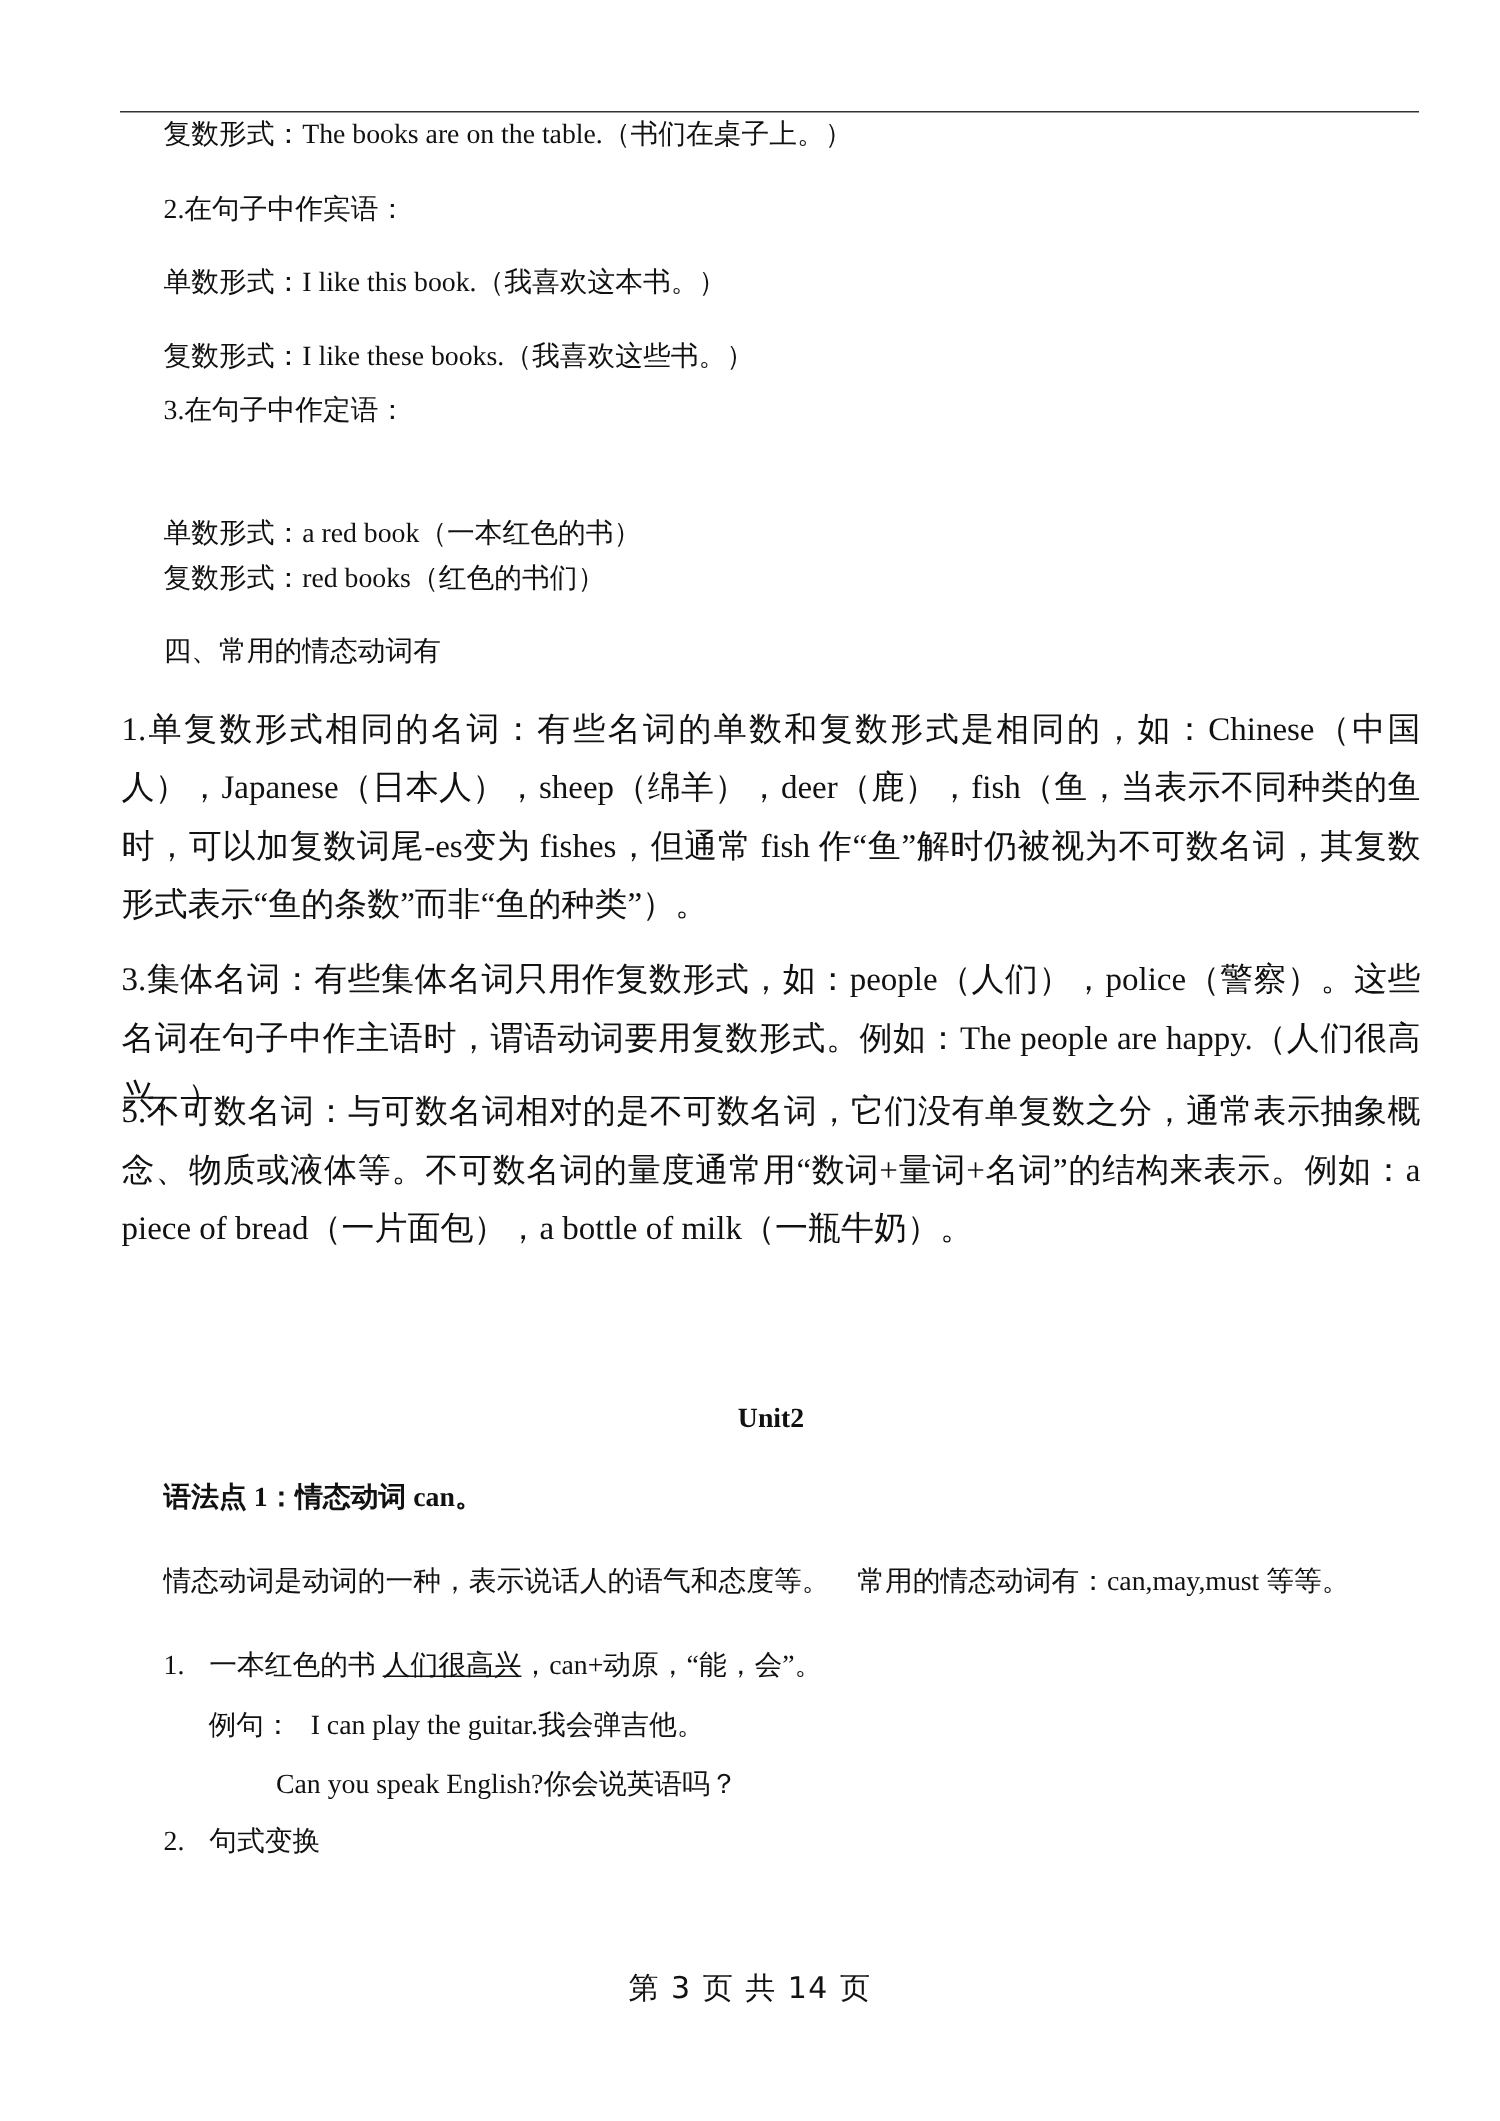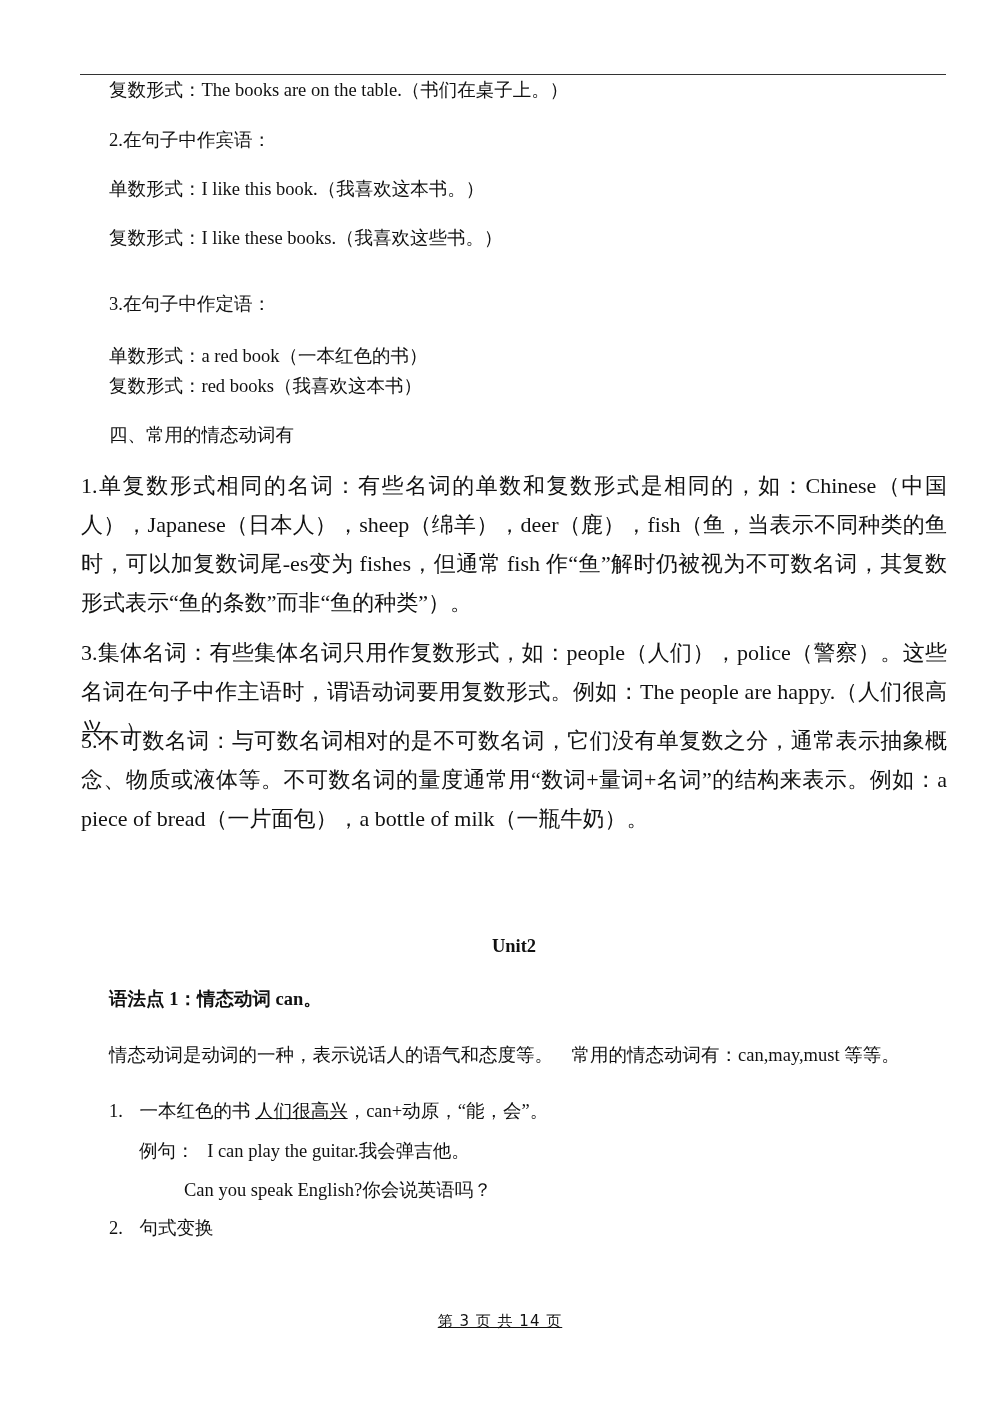--- a/index.html
+++ b/index.html
@@ -5,34 +5,34 @@
     html, body { margin: 0; padding: 0; background: #ffffff; }
     body { width: 1000px; height: 1414px; position: relative; overflow: hidden;
            font-family: "Liberation Serif", "DejaVu Serif", serif; color: #111; }
     .rule { position: absolute; left: 80px; right: 54px; top: 74px; border-top: 1.5px solid #333; }
     .line { position: absolute; left: 81px; font-size: 18.5px; white-space: nowrap; line-height: 24px; margin-left: 28px; }
     .center { left: 0; right: 0; text-align: center; }
     .bold { font-weight: bold; }
     .para { position: absolute; left: 81px; width: 866px; font-size: 22px; line-height: 39px; text-align: justify; }
     .ul { text-decoration: underline; }
     .footer { position: absolute; left: 0; right: 0; top: 1312px; text-align: center;
-              font-family: "DejaVu Sans", sans-serif; font-size: 15px; letter-spacing: 1px; text-decoration: underline; }
+              font-family: "DejaVu Sans", sans-serif; font-size: 20px; letter-spacing: 1px; }
   </style>
 </head>
 <body>
 
 <div class="rule"></div>
 
 <div class="line" style="top:78px">复数形式：The books are on the table.（书们在桌子上。）</div>
 <div class="line" style="top:128px">2.在句子中作宾语：</div>
 <div class="line" style="top:177px">单数形式：I like this book.（我喜欢这本书。）</div>
 <div class="line" style="top:226px">复数形式：I like these books.（我喜欢这些书。）</div>
-<div class="line" style="top:292px">3.在句子中作定语：</div>
+<div class="line" style="top:262px">3.在句子中作定语：</div>
 <div class="line" style="top:344px">单数形式：a red book（一本红色的书）</div>
-<div class="line" style="top:374px">复数形式：red books（我喜欢这本书）</div>
+<div class="line" style="top:374px">复数形式：red books（红色的书们）</div>
 <div class="line" style="top:423px">四、常用的情态动词有</div>
 
 <div class="para" style="top:466px">1.单复数形式相同的名词：有些名词的单数和复数形式是相同的，如：Chinese（中国人），Japanese（日本人），sheep（绵羊），deer（鹿），fish（鱼，当表示不同种类的鱼时，可以加复数词尾-es变为 fishes，但通常 fish 作“鱼”解时仍被视为不可数名词，其复数形式表示“鱼的条数”而非“鱼的种类”）。</div>
 <div class="para" style="top:633px">3.集体名词：有些集体名词只用作复数形式，如：people（人们），police（警察）。这些名词在句子中作主语时，谓语动词要用复数形式。例如：The people are happy.（人们很高兴。）</div>
 <div class="para" style="top:721px">5.不可数名词：与可数名词相对的是不可数名词，它们没有单复数之分，通常表示抽象概念、物质或液体等。不可数名词的量度通常用“数词+量词+名词”的结构来表示。例如：a piece of bread（一片面包），a bottle of milk（一瓶牛奶）。</div>
 
 <div class="line center bold" style="top:934px">Unit2</div>
 <div class="line bold" style="top:987px">语法点 1：情态动词 can。</div>
 <div class="line" style="top:1043px">情态动词是动词的一种，表示说话人的语气和态度等。　常用的情态动词有：can,may,must 等等。</div>
 

